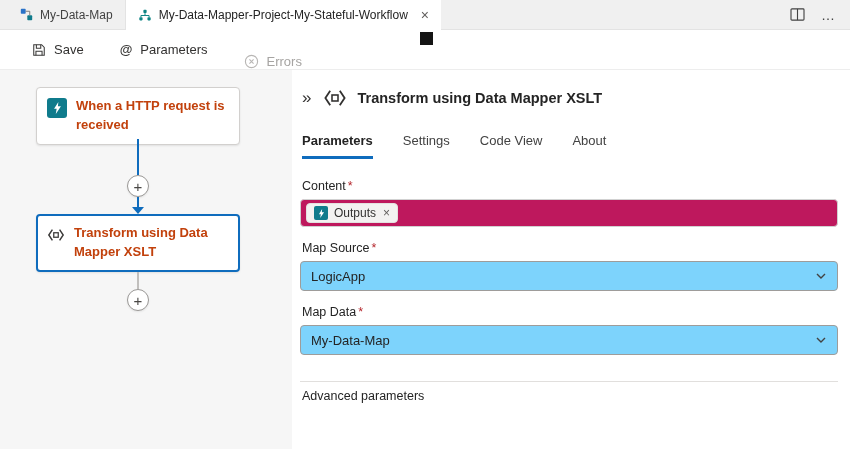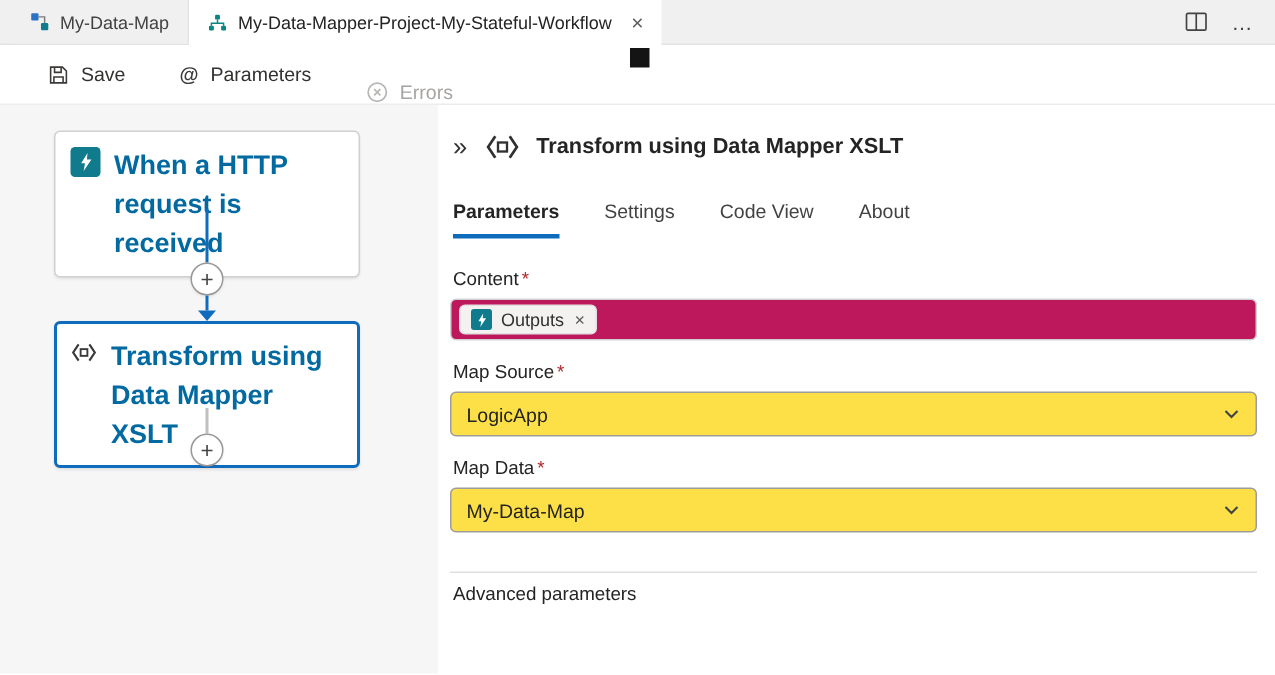--- a/index.html
+++ b/index.html
@@ -26,21 +26,21 @@
   .dark-square { position: absolute; left: 420px; top: 2px; width: 13px; height: 13px; background: #141414; }
 
   
   .body { display: flex; height: 379px; }
 
   
   .canvas { position: relative; width: 292px; background: #f6f6f6; flex: none; }
   .card { position: absolute; left: 36px; width: 204px; background: #fff; border: 1px solid #d2d0ce;
           border-radius: 4px; box-shadow: 0 1px 2px rgba(0,0,0,.09); display: flex; gap: 9px;
           padding: 9px 10px; align-items: flex-start; cursor: pointer; }
-  .card-title { font-size: 18px; font-weight: bold; color: #0369a1; line-height: 1.45; }
+  .card-title { font-size: 13px; font-weight: bold; color: #c2410c; line-height: 1.45; }
   .trigger-icon { width: 20px; height: 20px; border-radius: 3px; background: #0f7b8c; flex: none;
                   display: flex; align-items: center; justify-content: center; margin-top: 1px; }
   .card.selected { border: 2px solid #0f6cbd; padding: 8px 9px; }
   .vline { position: absolute; width: 2px; background: #0f6cbd; left: 137px; }
   .vline.gray { background: #c1bfbd; }
   .arrowhead { position: absolute; left: 132px; width: 0; height: 0;
                border-left: 6px solid transparent; border-right: 6px solid transparent;
                border-top: 7px solid #0f6cbd; }
   .plus-circle { position: absolute; left: 127px; width: 22px; height: 22px; border-radius: 50%;
                  background: #fff; border: 1px solid #9a9896; color: #484644; font-size: 15px;
@@ -64,21 +64,21 @@
   .content-input { width: 100%; height: 28px; border: 1px solid #d1d1d1; border-radius: 4px;
                    display: flex; align-items: center; padding: 0 5px; background: #be185d; cursor: text; }
   .token { display: inline-flex; align-items: center; gap: 6px; background: #f3f2f1;
            border: 1px solid #e3e1df; border-radius: 4px; padding: 2px 7px; font-size: 12px; color: #323130; cursor: pointer; }
   .token-icon { width: 14px; height: 14px; border-radius: 2px; background: #0f7b8c;
                 display: flex; align-items: center; justify-content: center; }
   .token-x { color: #605e5c; font-size: 12px; line-height: 1; margin-left: 1px; }
 
   .dropdown { width: 100%; height: 30px; border: 1px solid #9e9c9a; border-radius: 4px;
               display: flex; align-items: center; justify-content: space-between;
-              padding: 0 10px; font-size: 13px; color: #242424; background: #fde047; cursor: pointer; }
+              padding: 0 10px; font-size: 13px; color: #242424; background: #7dd3fc; cursor: pointer; }
 
   .divider { border-top: 1px solid #e1dfdd; margin-top: 26px; }
   .adv-label { margin: 7px 0 7px; padding-left: 2px; font-size: 12.5px; color: #242424; }
   .adv-row { display: flex; align-items: center; gap: 10px; }
   .adv-dropdown { width: 398px; flex: none; }
   .btn { height: 28px; padding: 0 11px; border: 1px solid #9e9c9a; border-radius: 4px; background: #fff;
          font-size: 12.5px; color: #242424; font-family: "Liberation Sans", sans-serif; cursor: pointer; white-space: nowrap; }
   .btn.disabled { color: #a6a4a2; border-color: #c9c7c5; cursor: default; }
 
   svg { display: block; }

